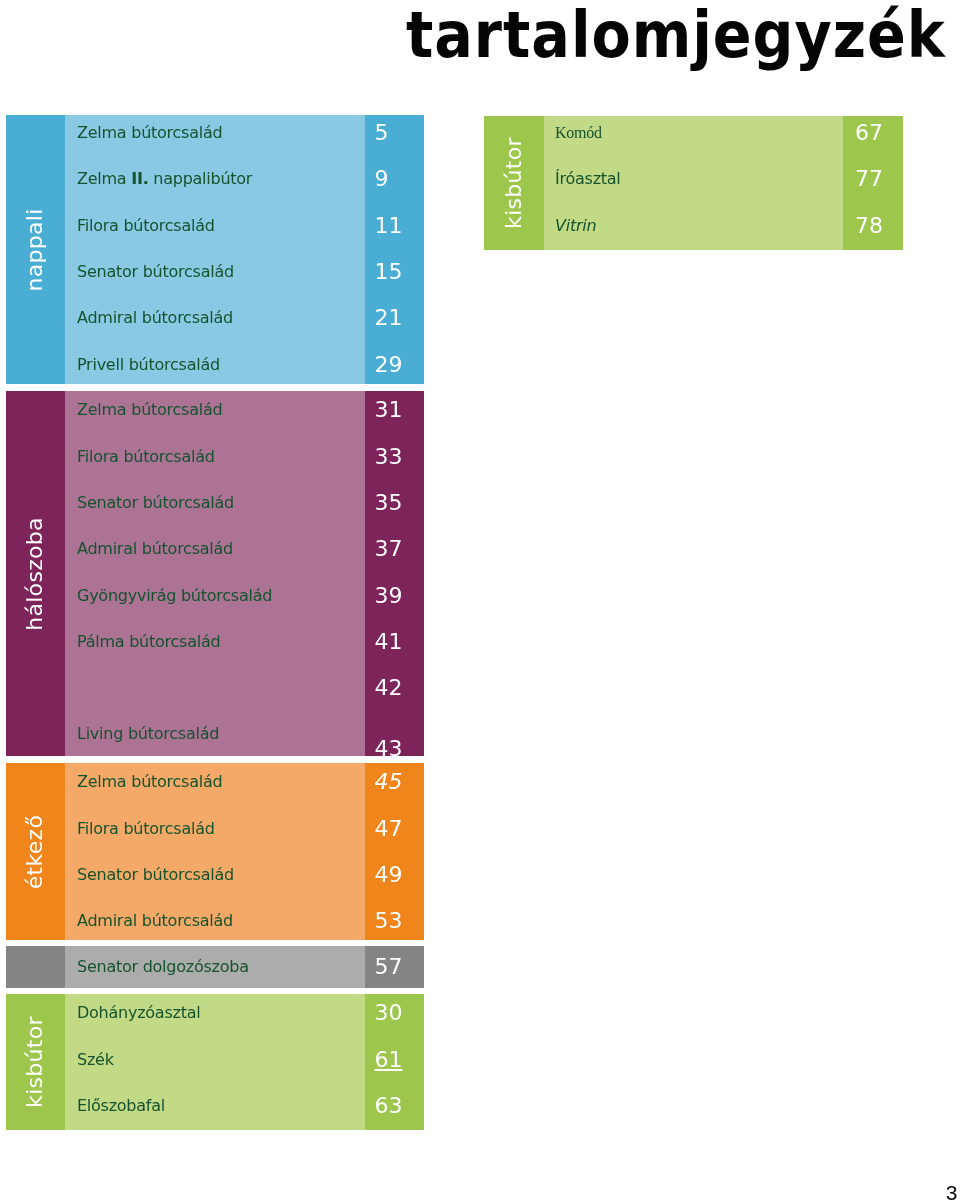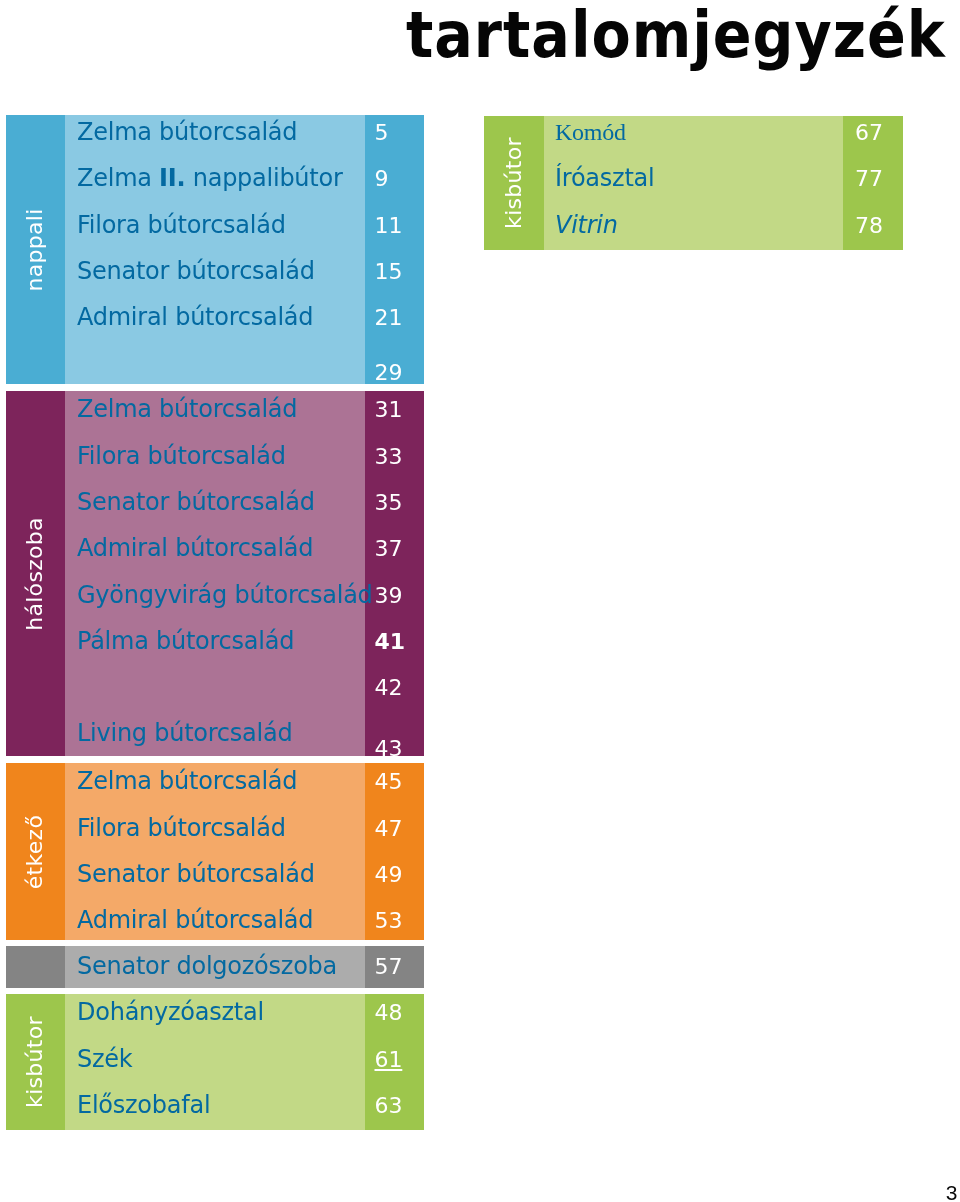--- a/index.html
+++ b/index.html
@@ -16,22 +16,22 @@
 
   
   .band{position:absolute;overflow:hidden;}
   .band-accent{position:absolute;left:0;top:0;height:100%;}
   .band-fill{position:absolute;top:0;height:100%;}
   .band-numcol{position:absolute;top:0;height:100%;}
 
   .vlabel{position:absolute;color:#ffffff;white-space:nowrap;
           font-size:22px;line-height:25px;letter-spacing:0.3px;}
 
-  .entry-title{position:absolute;color:#0369a1;white-space:nowrap;
-               font-size:24px;line-height:25px;letter-spacing:-0.25px;}
+  .entry-title{position:absolute;color:#14532d;white-space:nowrap;
+               font-size:16px;line-height:25px;letter-spacing:-0.25px;}
   .entry-page{position:absolute;color:#ffffff;white-space:nowrap;
               font-size:22px;line-height:25px;letter-spacing:-0.1px;}
   .entry-title b{font-weight:bold;}
 
   
   .t-left{left:6px;width:418px;}
   .t-left .band-accent{width:58.6px;}
   .t-left .band-fill{left:58.6px;width:300.4px;}
   .t-left .band-numcol{left:359px;width:59px;}
   .t-left .vlabel{left:28.3px;}
@@ -73,52 +73,53 @@
     <div class="entry-title" style="top: 4.9px;"><span>Zelma bútorcsalád</span><b></b><span></span></div>
     <div class="entry-page" style="top: 4.9px;">5</div>
     <div class="entry-title" style="top: 51.2px;"><span>Zelma </span><b>II.</b><span> nappalibútor</span></div>
     <div class="entry-page" style="top: 51.2px;">9</div>
     <div class="entry-title" style="top: 97.5px;">Filora bútorcsalád</div>
     <div class="entry-page" style="top: 97.5px;">11</div>
     <div class="entry-title" style="top: 143.8px;">Senator bútorcsalád</div>
     <div class="entry-page" style="top: 143.8px;">15</div>
     <div class="entry-title" style="top: 190.1px;">Admiral bútorcsalád</div>
     <div class="entry-page" style="top: 190.1px;">21</div>
-    <div class="entry-page" style="top: 236.4px; margin-top: 8px;">29</div>
+    <div class="entry-title" style="top: 236.4px;">Privell bútorcsalád</div>
+    <div class="entry-page" style="top: 236.4px;">29</div>
   </div>
 
   <div class="band t-left" id="band-haloszoba">
     <div class="band-accent" style="background-color: rgb(125, 36, 91);"></div>
     <div class="band-fill" style="background-color: rgb(172, 115, 149);"></div>
     <div class="band-numcol" style="background-color: rgb(125, 36, 91);"></div>
     <div class="vlabel" style="top: 182.5px; transform: rotate(-90deg) translate(-50%, -50%); transform-origin: 0px 0px;">hálószoba</div>
     <div class="entry-title" style="top: 6.1px;">Zelma bútorcsalád</div>
     <div class="entry-page" style="top: 6.1px;">31</div>
     <div class="entry-title" style="top: 52.4px;">Filora bútorcsalád</div>
     <div class="entry-page" style="top: 52.4px;">33</div>
     <div class="entry-title" style="top: 98.7px;">Senator bútorcsalád</div>
     <div class="entry-page" style="top: 98.7px;">35</div>
     <div class="entry-title" style="top: 145px;">Admiral bútorcsalád</div>
     <div class="entry-page" style="top: 145px;">37</div>
     <div class="entry-title" style="top: 191.3px;">Gyöngyvirág bútorcsalád</div>
     <div class="entry-page" style="top: 191.3px;">39</div>
     <div class="entry-title" style="top: 237.6px;">Pálma bútorcsalád</div>
-    <div class="entry-page" style="top: 237.6px; font-weight: bold;">41</div>
+    <div class="entry-page" style="top: 237.6px;">41</div>
     <div class="entry-page" style="top: 283.9px;">42</div>
     <div class="entry-title" style="top: 330.2px;">Living bútorcsalád</div>
     <div class="entry-page" style="top: 330.2px; margin-top: 15px;">43</div>
   </div>
 
   <div class="band t-left" id="band-etkezo">
     <div class="band-accent" style="background-color: rgb(240, 133, 28);"></div>
     <div class="band-fill" style="background-color: rgb(244, 169, 104);"></div>
     <div class="band-numcol" style="background-color: rgb(240, 133, 28);"></div>
     <div class="vlabel" style="top: 88.25px; transform: rotate(-90deg) translate(-50%, -50%); transform-origin: 0px 0px;">étkező</div>
     <div class="entry-title" style="top: 6px;">Zelma bútorcsalád</div>
-    <div class="entry-page" style="top: 6px;">45</div>
+    <div class="entry-page" style="top: 6px; font-style: italic;">45</div>
     <div class="entry-title" style="top: 52.3px;">Filora bútorcsalád</div>
     <div class="entry-page" style="top: 52.3px;">47</div>
     <div class="entry-title" style="top: 98.6px;">Senator bútorcsalád</div>
     <div class="entry-page" style="top: 98.6px;">49</div>
     <div class="entry-title" style="top: 144.9px;">Admiral bútorcsalád</div>
     <div class="entry-page" style="top: 144.9px;">53</div>
   </div>
 
   <div class="band t-left" id="band-dolgozo">
     <div class="band-accent" style="background-color: rgb(132, 132, 132);"></div>
@@ -127,21 +128,21 @@
     <div class="entry-title" style="top: 7.4px;">Senator dolgozószoba</div>
     <div class="entry-page" style="top: 7.4px;">57</div>
   </div>
 
   <div class="band t-left" id="band-kisbutor">
     <div class="band-accent" style="background-color: rgb(157, 198, 76);"></div>
     <div class="band-fill" style="background-color: rgb(194, 217, 134);"></div>
     <div class="band-numcol" style="background-color: rgb(157, 198, 76);"></div>
     <div class="vlabel" style="top: 67.8px; transform: rotate(-90deg) translate(-50%, -50%); transform-origin: 0px 0px;">kisbútor</div>
     <div class="entry-title" style="top: 6px;">Dohányzóasztal</div>
-    <div class="entry-page" style="top: 6px;">48</div>
+    <div class="entry-page" style="top: 6px;">30</div>
     <div class="entry-title" style="top: 52.3px;">Szék</div>
     <div class="entry-page" style="top: 52.3px; text-decoration: underline;">61</div>
     <div class="entry-title" style="top: 98.6px;">Előszobafal</div>
     <div class="entry-page" style="top: 98.6px;">63</div>
   </div>
 
   <div class="band t-right" id="band-kisbutor-r">
     <div class="band-accent" style="background-color: rgb(157, 198, 76);"></div>
     <div class="band-fill" style="background-color: rgb(194, 217, 134);"></div>
     <div class="band-numcol" style="background-color: rgb(157, 198, 76);"></div>

